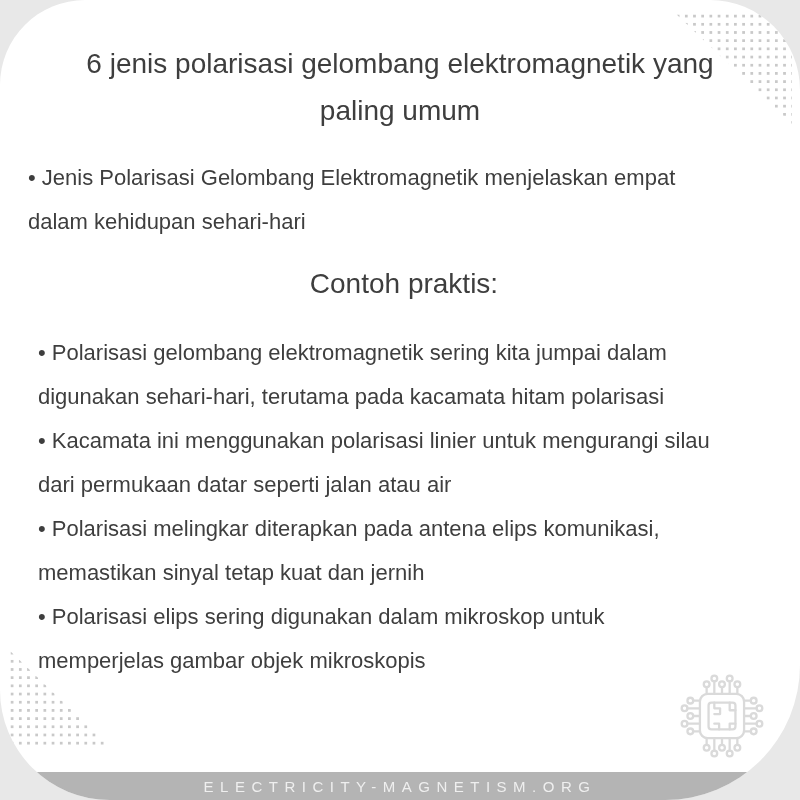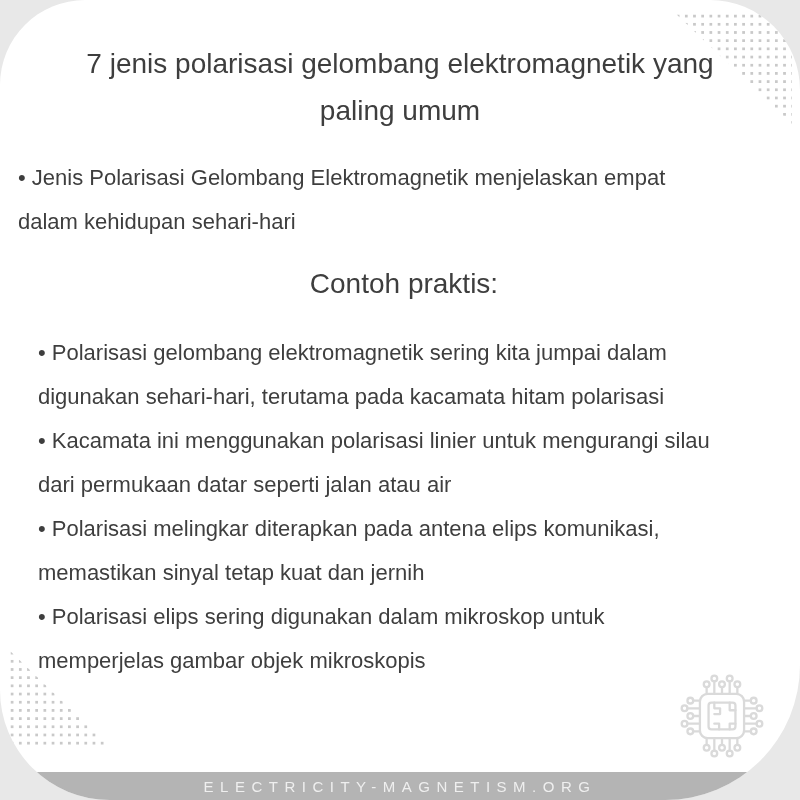--- a/index.html
+++ b/index.html
@@ -19,21 +19,21 @@
   }
   .title {
     margin-top: 40px;
     text-align: center;
     font-size: 28px;
     line-height: 47px;
     white-space: nowrap;
   }
   .intro {
     margin-top: 22px;
-    padding: 0 18px;
+    padding: 0 28px;
     font-size: 22px;
     line-height: 44px;
     white-space: nowrap;
   }
   .heading {
     margin-top: 16px;
     text-align: center;
     font-size: 28px;
     line-height: 47px;
     margin-left: 8px;
@@ -81,21 +81,21 @@
 </style>
 </head>
 <body>
 
 <div class="card">
 
   <div class="dots dots-tr"></div>
   <div class="dots dots-bl"></div>
 
   <div class="title">
-    <div>7 jenis polarisasi gelombang elektromagnetik yang</div>
+    <div>6 jenis polarisasi gelombang elektromagnetik yang</div>
     <div>paling umum</div>
   </div>
 
   <div class="intro">
     <div>• Jenis Polarisasi Gelombang Elektromagnetik menjelaskan empat</div>
     <div>dalam kehidupan sehari-hari</div>
   </div>
 
   <div class="heading">Contoh praktis:</div>
 

